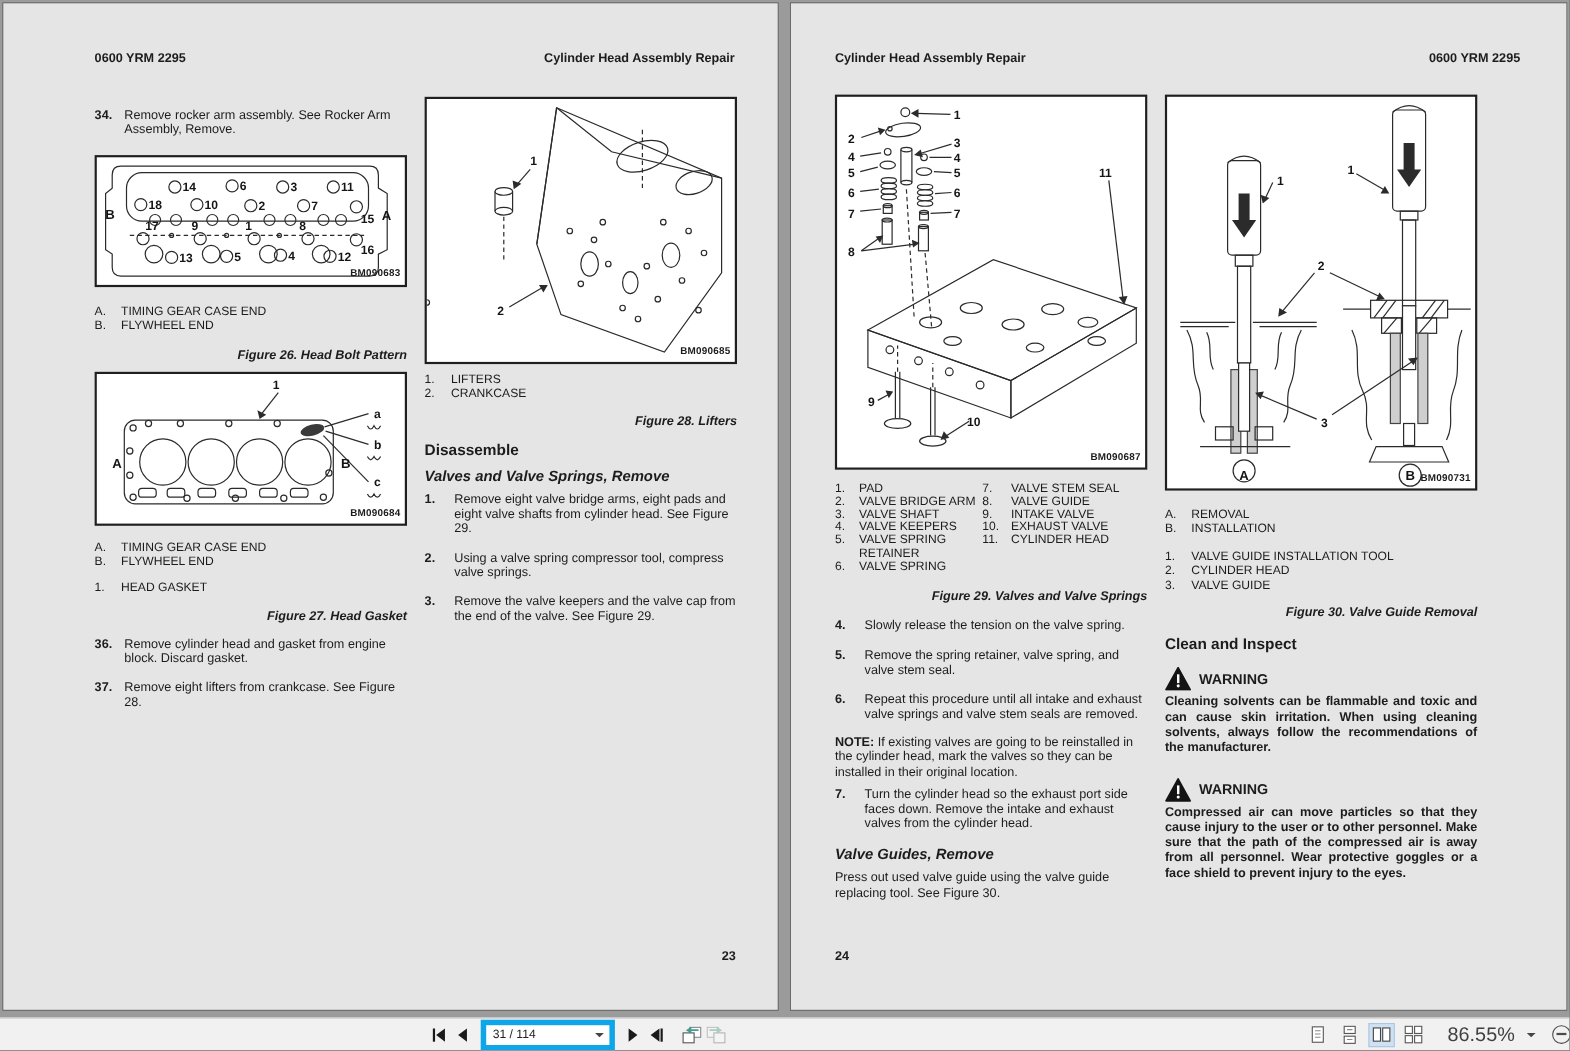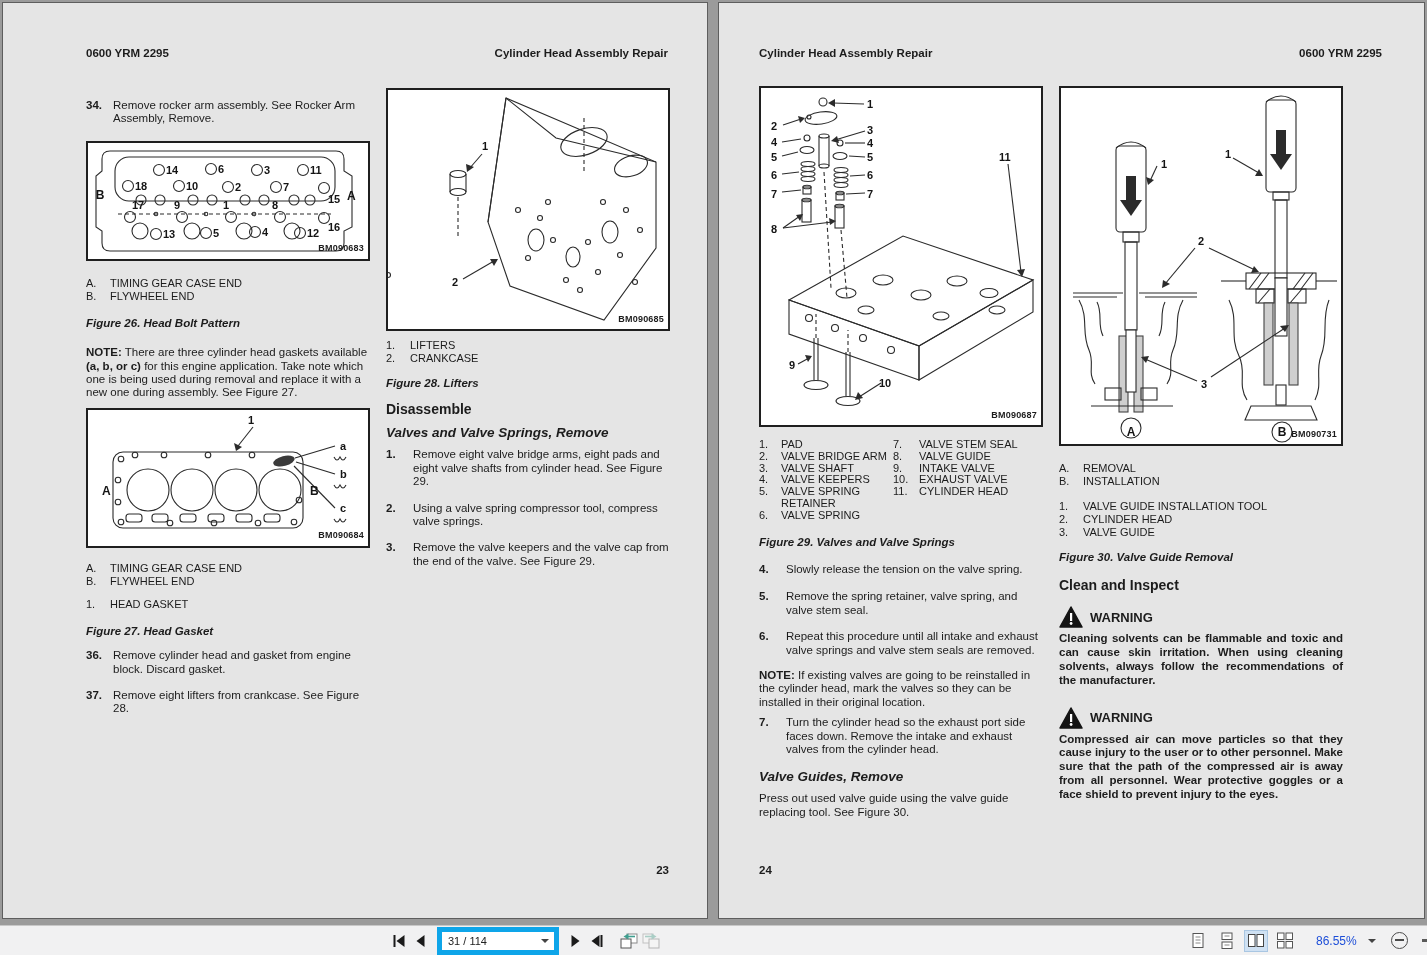--- a/index.html
+++ b/index.html
@@ -14,21 +14,21 @@
   #lp-c1{left:83px;top:85px;margin-top:11px;} #lp-c2{left:383px;top:85px;}
   #rp-c1{left:40px;top:83px;} #rp-c2{left:340px;top:83px;}
   .step{display:flex;}
   .step .n{width:27px;flex:none;font-weight:bold;}
   .step .t{flex:1;}
   .fig{position:relative;border:2px solid #1f1f1f;box-sizing:border-box;width:100%;background:#fff;}
   .figcode{position:absolute;right:4px;bottom:3px;font-size:9px;font-weight:bold;letter-spacing:.2px;}
   .leg{display:flex;font-size:11px;line-height:13px;}
   .leg .k{width:24px;flex:none;}
   .leg .t{flex:1;}
-  .cap{text-align:left;font-weight:bold;font-style:italic;font-size:11.5px;}
+  .cap{text-align:right;font-weight:bold;font-style:italic;font-size:11.5px;}
   .h1{font-weight:bold;font-size:14px;line-height:15px;}
   .h2{font-weight:bold;font-style:italic;font-size:13.5px;line-height:15px;}
   .note{margin:0;font-size:11.5px;line-height:13.4px;}
   .legcols{display:flex;}
   .legcols .lc1{width:128px;}
   .legcols .lc2{width:150px;margin-left:6px;}
   .legcols .leg{line-height:11.8px;font-size:11px;}
   .lc2 .leg .k{width:26px;}
   .lc1 .leg .k{width:22px;}
   .pnum{position:absolute;top:861px;font-size:11.5px;font-weight:bold;}
@@ -48,21 +48,21 @@
   .gutterband{position:absolute;left:0;top:919px;width:1427px;height:6px;background:#9b9b9b;}
   .toolbar{position:absolute;left:0;top:925px;width:1427px;height:30px;background:#f1f1f2;border-top:1px solid #c8c8c8;box-sizing:border-box;}
   .tb-nav{position:absolute;left:388px;top:0;height:29px;display:flex;align-items:center;}
   .tbtn{width:22px;height:22px;border:none;background:transparent;display:flex;align-items:center;justify-content:center;padding:0;cursor:pointer;}
   .pagebox{width:112px;height:18px;border:5px solid #0ea5e9;background:#fff;display:flex;align-items:center;margin:0 5px;position:relative;}
   .pagebox input{border:none;outline:none;width:86px;font-size:11px;padding:0 0 0 6px;font-family:"Liberation Sans",sans-serif;color:#222;background:transparent;}
   .combocaret{position:absolute;right:5px;top:7px;width:0;height:0;border-left:4px solid transparent;border-right:4px solid transparent;border-top:4px solid #444;}
   .tb-view{position:absolute;left:1186px;top:0;height:29px;display:flex;align-items:center;gap:5px;}
   .vbtn{width:24px;height:22px;border:1px solid transparent;background:transparent;display:flex;align-items:center;justify-content:center;padding:0;cursor:pointer;}
   .vbtn.active{background:#cfe1f3;border-color:#a9c6e2;}
-  .zoomlabel{font-size:12px;color:#1d4ed8;margin-left:14px;}
+  .zoomlabel{font-size:18px;color:#404040;margin-left:14px;}
   .zcaret{width:0;height:0;border-left:4px solid transparent;border-right:4px solid transparent;border-top:4px solid #444;margin-left:6px;}
   .zoomout{width:15px;height:15px;border:1.5px solid #4a4a4a;border-radius:50%;margin-left:10px;position:relative;cursor:pointer;}
   .zoomout .minus{position:absolute;left:3px;top:6.2px;width:9px;height:1.6px;background:#4a4a4a;}
   .zslider{width:26px;height:3px;background:#5a5a5a;margin-left:9px;}
 </style>
 </head>
 <body>
 
 <div class="screen">
 
@@ -145,21 +145,20 @@
             <span class="k">A.</span>
             <span class="t">TIMING GEAR CASE END</span>
           </div>
         <div class="leg">
             <span class="k">B.</span>
             <span class="t">FLYWHEEL END</span>
           </div>
       </div>
       <div class="cap" style="margin-top:14px">Figure 26. Head Bolt Pattern</div>
 
-      <p class="note" style="margin-top:16px"><b>NOTE:</b><span>  There are three cylinder head gaskets available </span><b>(a, b, or c)</b><span> for this engine application. Take note which one is being used during removal and replace it with a new one during assembly. See Figure 27.</span></p>
 
       <div class="fig" style="height:140px;margin-top:8px">
         <svg class="art" width="280" height="136" viewBox="0 0 280 136">
           <rect x="25" y="42" width="190" height="76" rx="10"></rect>
           <circle cx="60" cy="80" r="21"></circle>
             <circle cx="104" cy="80" r="21"></circle>
             <circle cx="148" cy="80" r="21"></circle>
             <circle cx="192" cy="80" r="21"></circle>
           <ellipse class="dk" cx="196" cy="51" rx="11" ry="5" transform="rotate(-14 196 51)"></ellipse>
           <circle cx="33" cy="49" r="2.8"></circle>

